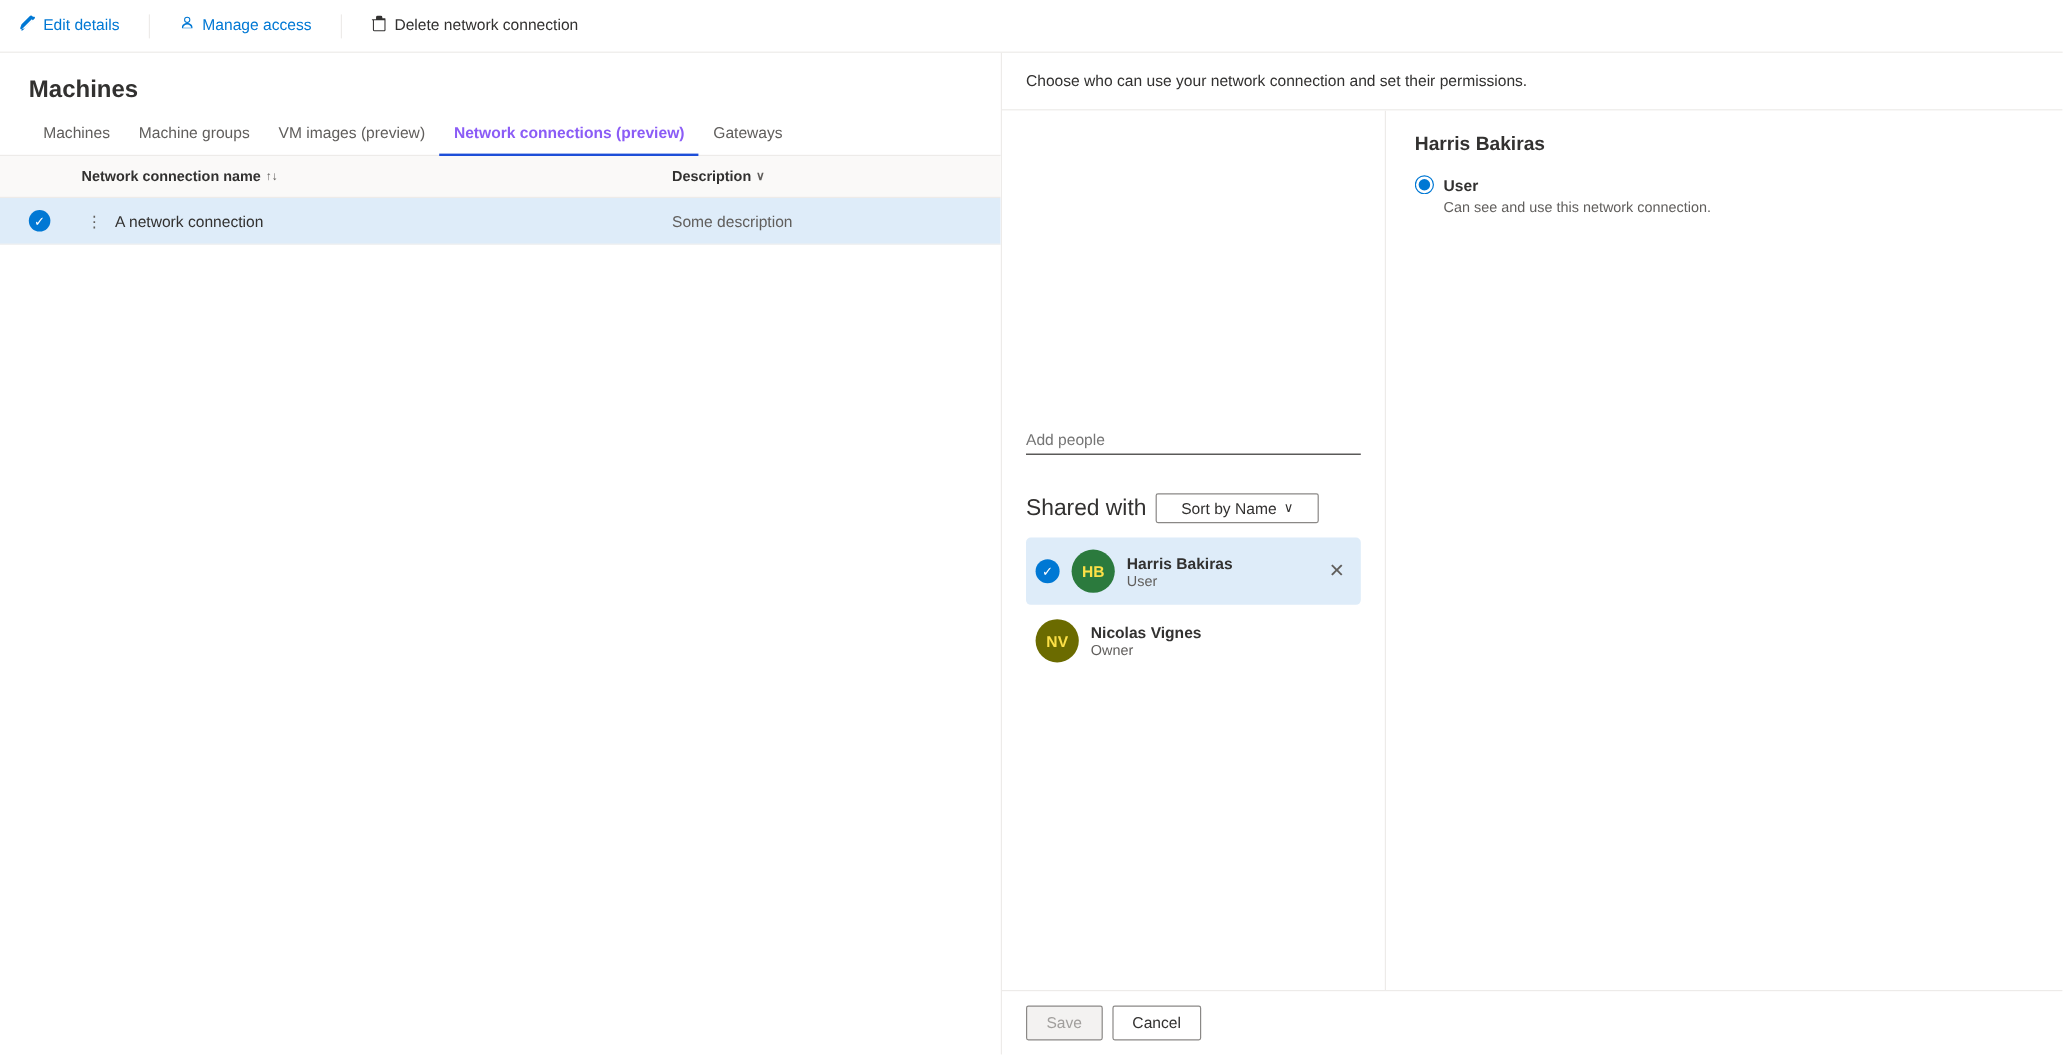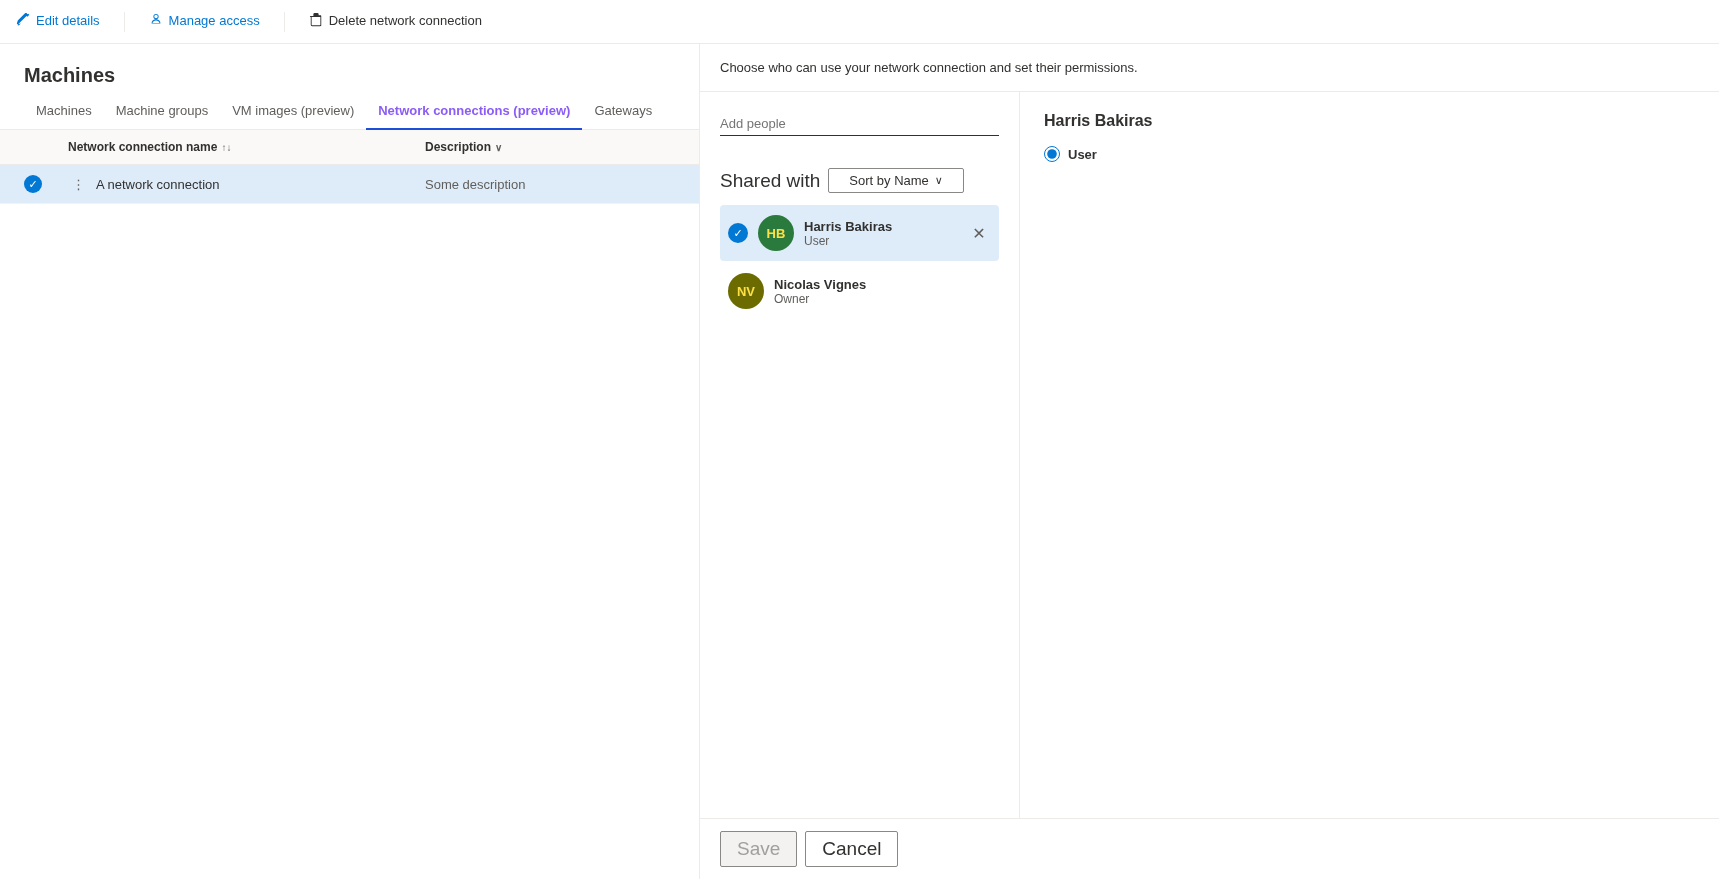--- a/index.html
+++ b/index.html
@@ -32,21 +32,21 @@
 
     
     .main-layout {
       display: flex;
       flex: 1;
       overflow: hidden;
     }
 
     
     .left-panel {
-      width: 700px;
+      width: 835px;
       border-right: 1px solid #edebe9;
       display: flex;
       flex-direction: column;
       overflow: hidden;
     }
 
     .left-panel-header {
       padding: 20px 24px 0;
     }
 
@@ -159,20 +159,21 @@
       flex: 1;
       overflow: hidden;
     }
 
     .access-left {
       width: 320px;
       border-right: 1px solid #edebe9;
       display: flex;
       flex-direction: column;
       padding: 20px 20px;
+      justify-content: center;
     }
 
     .access-right {
       flex: 1;
       padding: 20px 24px;
     }
 
     .panel-description {
       font-size: 13px;
       color: #323130;
@@ -325,21 +326,21 @@
       display: flex;
       align-items: center;
       gap: 8px;
       padding: 12px 20px;
       border-top: 1px solid #edebe9;
       background: #fff;
     }
 
     .btn {
       padding: 6px 16px;
-      font-size: 19px;
+      font-size: 13px;
       border-radius: 2px;
       cursor: pointer;
       border: 1px solid;
     }
 
     .btn-primary {
       background: #f3f2f1;
       border-color: #8a8886;
       color: #a19f9d;
       cursor: not-allowed;
@@ -470,20 +471,21 @@
       </div>
 
       <div class="access-right">
         <div class="permissions-title">Harris Bakiras</div>
 
         <div class="radio-option">
           <div class="radio-row">
             <input type="radio" class="radio-input" name="permission" value="user" checked="" style="">
             <label class="radio-label">User</label>
           </div>
+          <div class="radio-desc">Can see and use this network connection.</div>
         </div>
 
       </div>
     </div>
 
     <div class="action-bar">
       <button class="btn btn-primary">Save</button>
       <button class="btn btn-secondary">Cancel</button>
     </div>
   </div>

